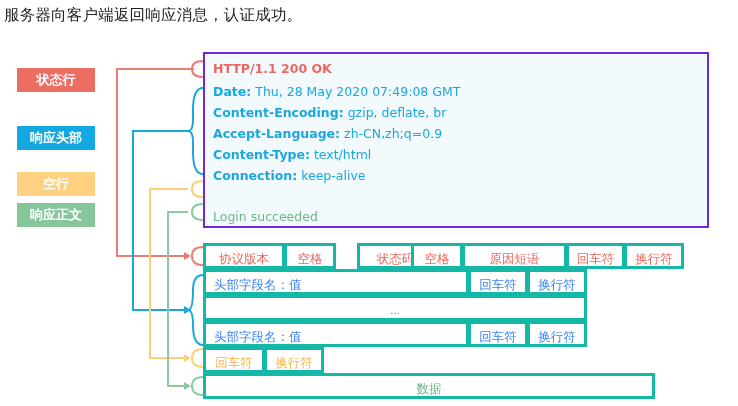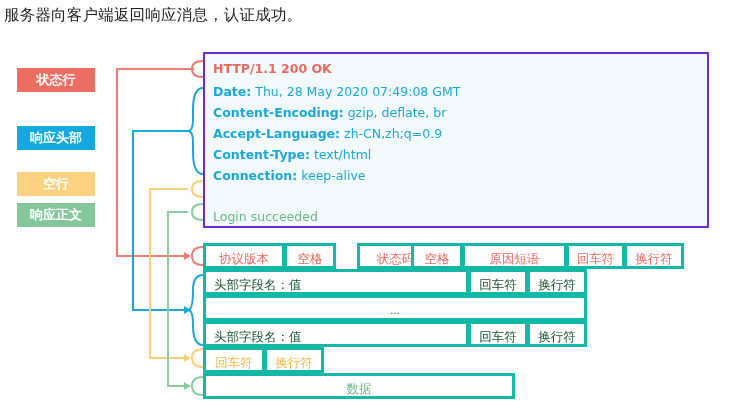--- a/index.html
+++ b/index.html
@@ -11,21 +11,21 @@
   .msg { position: absolute; left: 203px; top: 52px; width: 506px; height: 176px;
          background: #f2fafe; border: 2px solid #6d28d9; box-sizing: border-box; }
   .mline { position: absolute; left: 8px; font-size: 12.5px; white-space: nowrap; }
   .mline b { font-weight: bold; }
   .red { color: #e8695f; }
   .blue { color: #1aa7dc; }
   .green { color: #6cb883; }
   .cell { position: absolute; height: 26px; line-height: 26px; border: 3px solid #14b8a6; box-sizing: border-box;
           text-align: center; font-size: 12.5px; background: #fff; }
   .cell.left { text-align: left; padding-left: 8px; }
-  .cyan { color: #14532d; }
+  .cyan { color: #3b82f6; }
   .yel { color: #f7b443; }
   svg.conn { position: absolute; left: 0; top: 0; }
 </style>
 </head>
 <body>
 
 <div class="title">服务器向客户端返回响应消息，认证成功。</div>
 
 <div class="lbl" style="top:68px;background:#ec6d62;">状态行</div>
 <div class="lbl" style="top:126px;background:#13a8e0;">响应头部</div>
@@ -85,13 +85,13 @@
 <div class="cell cyan" style="left:468px;top:269px;width:60px;">回车符</div>
 <div class="cell cyan" style="left:527px;top:269px;width:60px;">换行符</div>
 <div class="cell cyan" style="left:203px;top:295px;width:384px;font-size:10px;">...</div>
 <div class="cell cyan left" style="left:203px;top:321px;width:266px;">头部字段名：值</div>
 <div class="cell cyan" style="left:468px;top:321px;width:60px;">回车符</div>
 <div class="cell cyan" style="left:527px;top:321px;width:60px;">换行符</div>
 
 <div class="cell yel" style="left:203px;top:347px;width:62px;">回车符</div>
 <div class="cell yel" style="left:264px;top:347px;width:60px;">换行符</div>
 
-<div class="cell green" style="left:203px;top:373px;width:312px;">数据</div>
+<div class="cell green" style="left:203px;top:373px;width:452px;">数据</div>
 
 </body></html>

